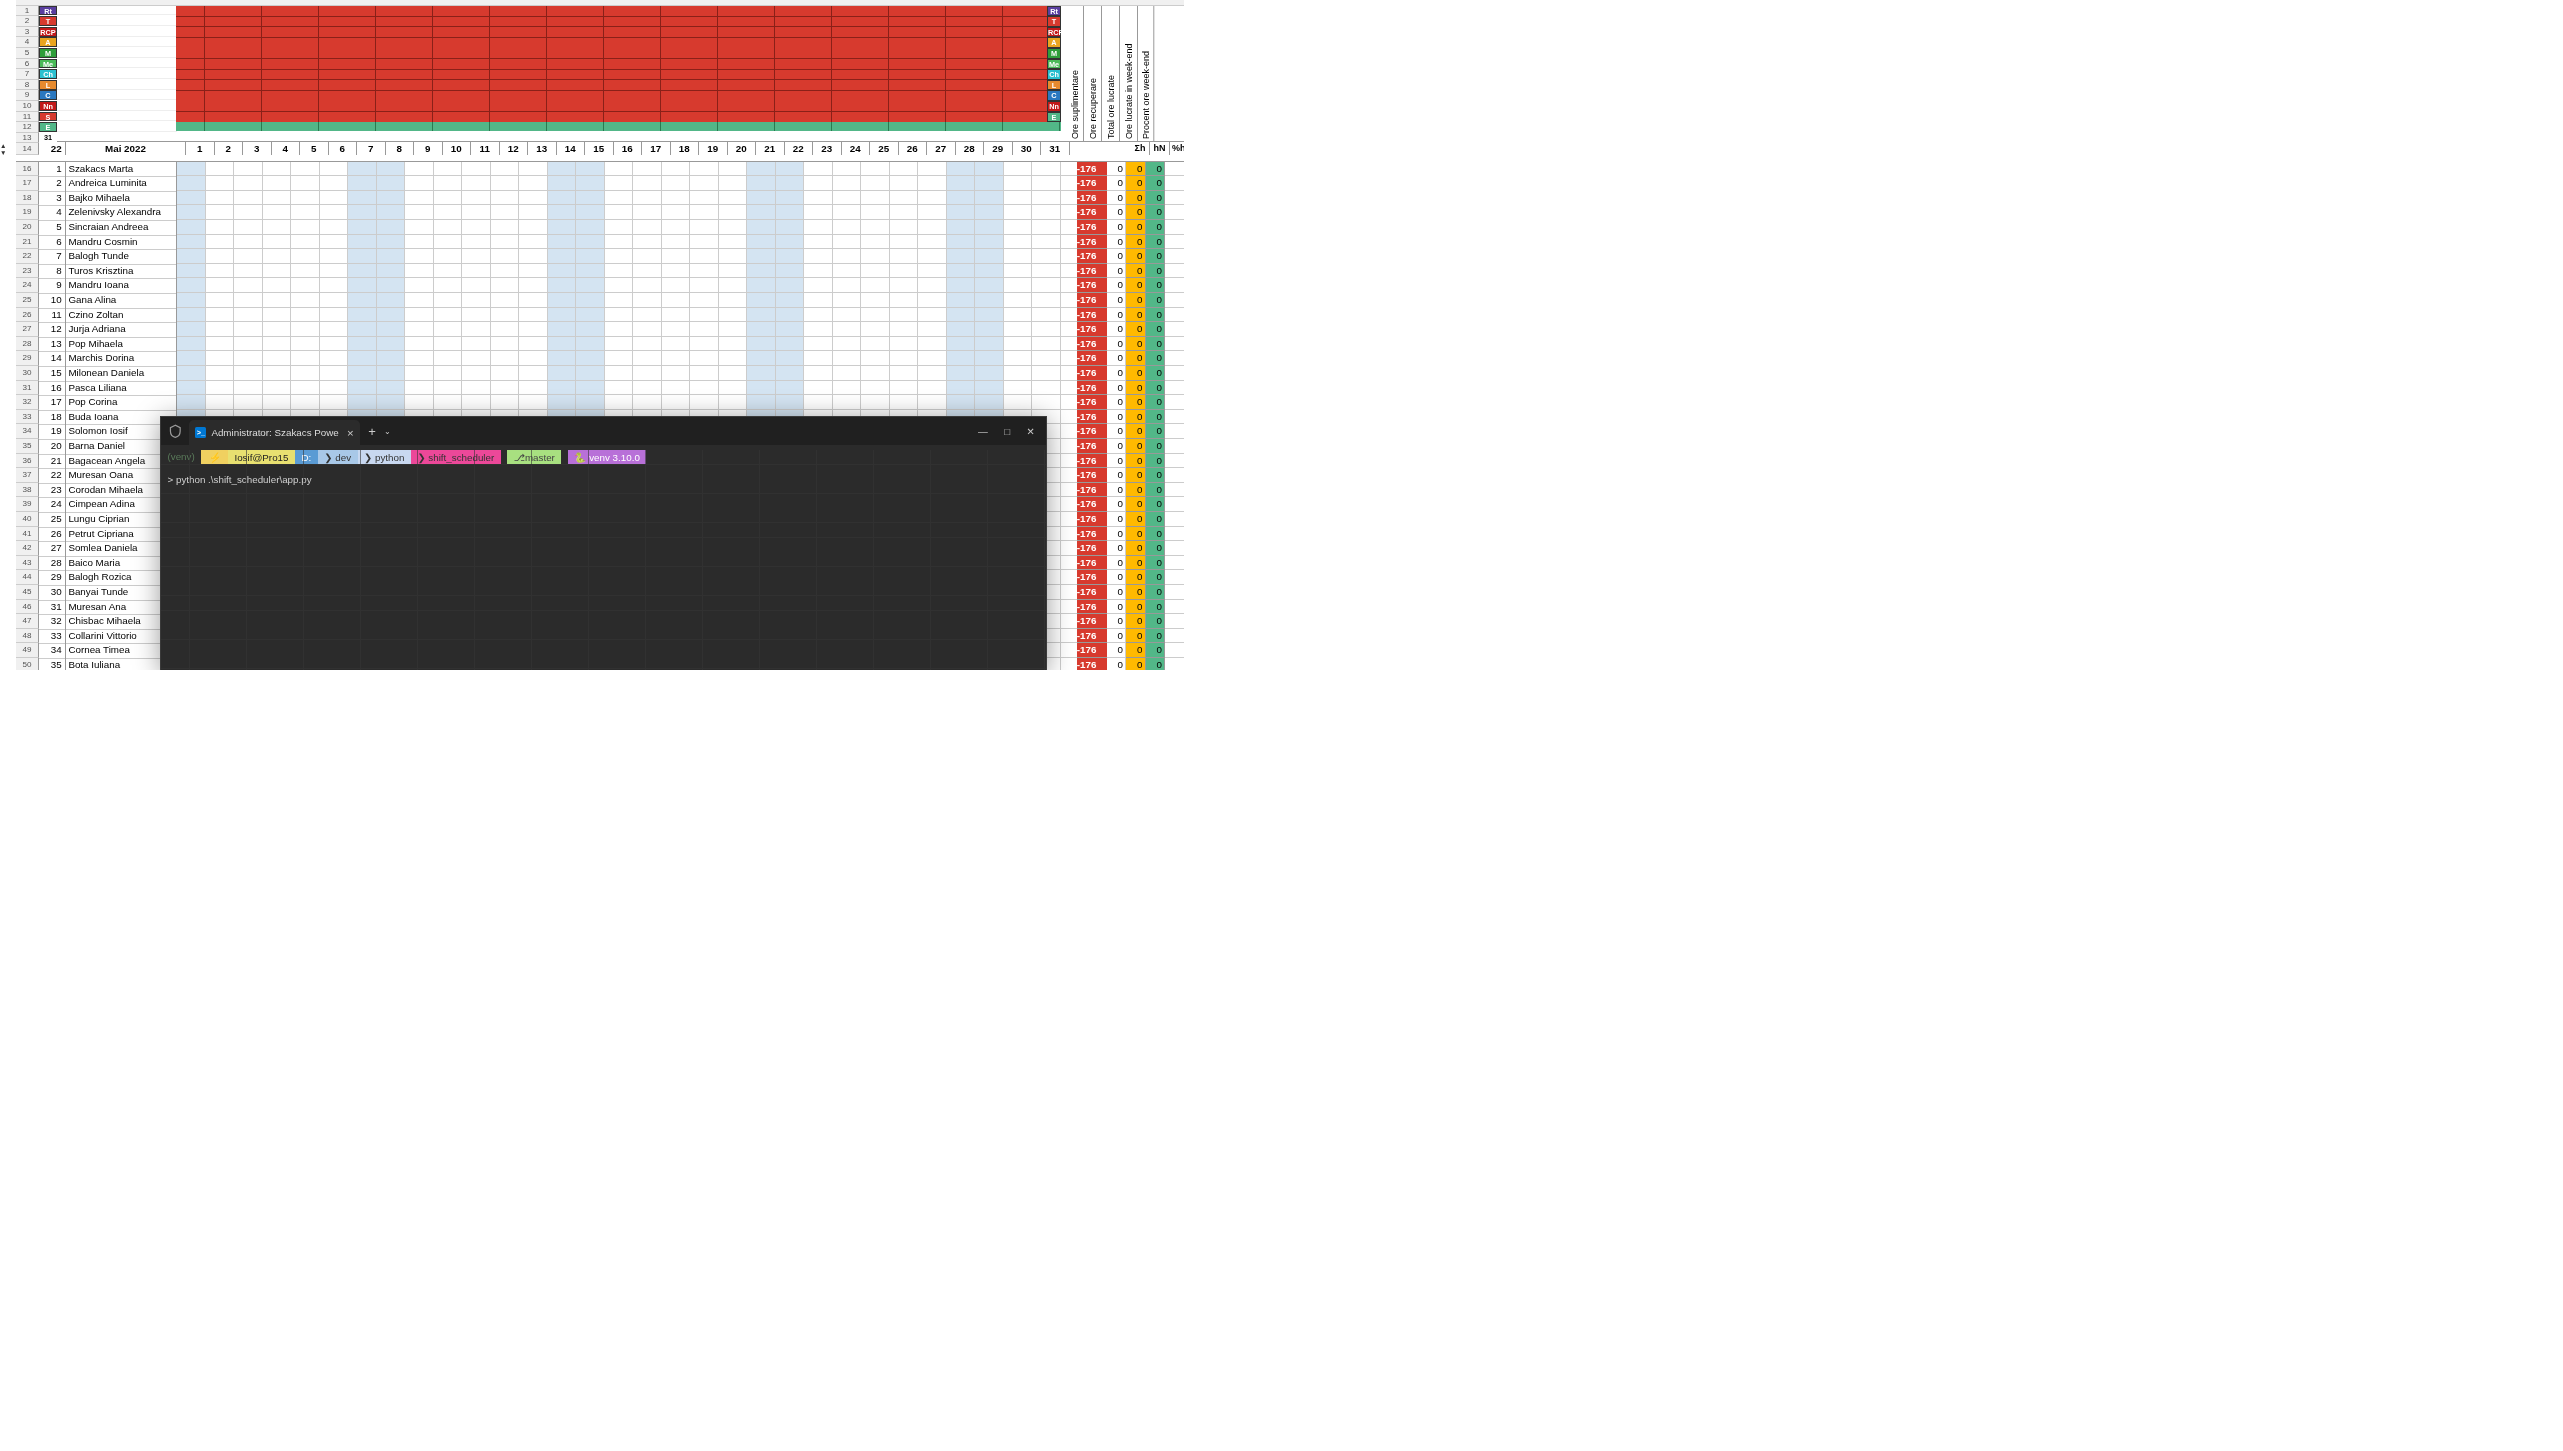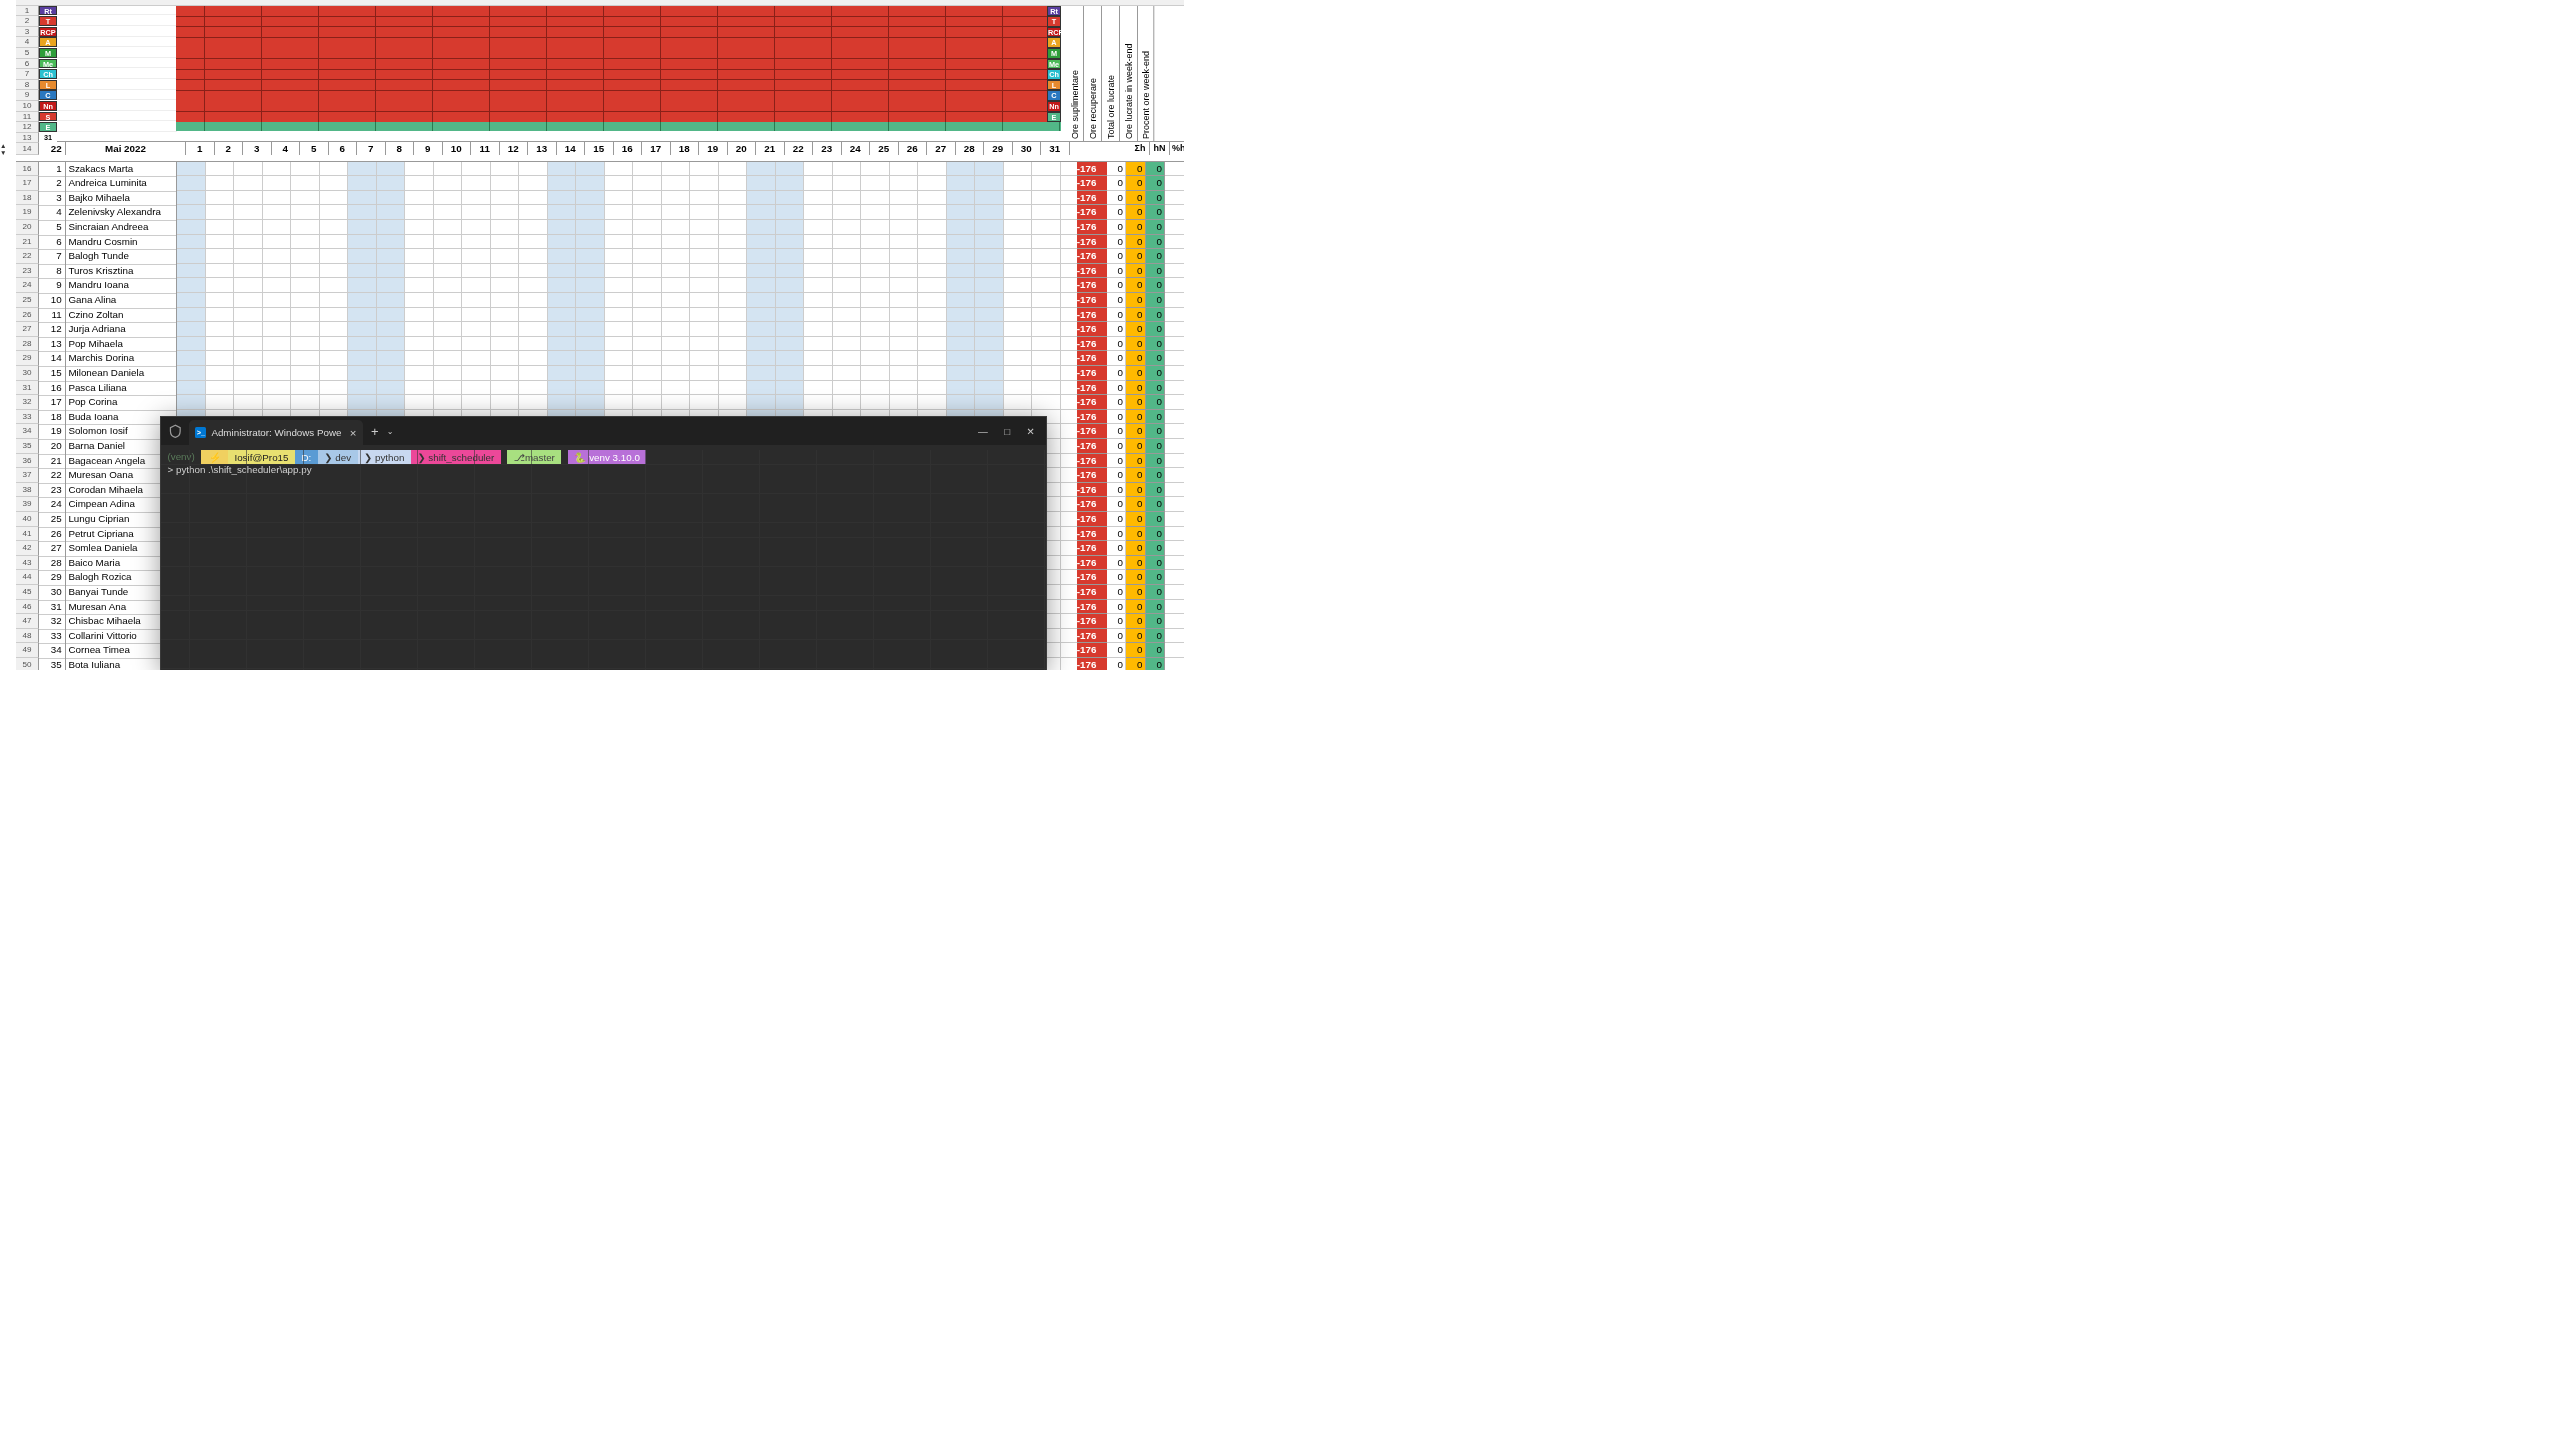--- a/index.html
+++ b/index.html
@@ -45,21 +45,21 @@
 .seg{display:inline-block;padding:0.8px 6.5px;height:14.6px;line-height:13px;font-size:9.8px;vertical-align:top}
 .s-venv{color:#5a7a5a}
 .s-bolt{background:#f0d060;color:#333;position:relative;padding-left:8.1px}
 .s-user{background:#e8e070;color:#222}
 .s-d{background:#5a9bd4;color:#fff}
 .s-dev{background:#a8c8e8;color:#333}
 .s-py{background:#c8d8f0;color:#333}
 .s-sh{background:#ec4899;color:#333}
 .s-master{background:#a8e080;color:#444}
 .s-venv2{background:#b870d8;color:#fff}
-.cmd-line{color:#d0d0d0;margin-top:0}
+.cmd-line{color:#d0d0d0;margin-top:10px}
 .term-grid{position:absolute;top:33px;left:0;right:0;bottom:0;background-image:repeating-linear-gradient(to right,transparent,transparent 28px,#363636 28px,#363636 28.5px),repeating-linear-gradient(to bottom,transparent,transparent 14px,#363636 14px,#363636 14.6px);opacity:0.6;pointer-events:none}
 </style>
 </head>
 <body>
 
 <div class="sheet">
   <div id="legend-area">
       <div style="height:5.7px;background:#f0f0f0;border-bottom:0.8px solid #ccc"></div>
       <div style="position:relative;height:135px"><div style="display:inline-block;vertical-align:top;width:160px"><div class="legend-row"><span class="row-hdr">1</span><span class="legend-cell" style="background:#5a3fa0">Rt</span><span style="display:inline-block;width:120px;height:9.8px;border-bottom:0.8px solid #eee"></span></div><div class="legend-row"><span class="row-hdr">2</span><span class="legend-cell" style="background:#d73a2e">T</span><span style="display:inline-block;width:120px;height:9.8px;border-bottom:0.8px solid #eee"></span></div><div class="legend-row"><span class="row-hdr">3</span><span class="legend-cell" style="background:#c21a1a">RCP</span><span style="display:inline-block;width:120px;height:9.8px;border-bottom:0.8px solid #eee"></span></div><div class="legend-row"><span class="row-hdr">4</span><span class="legend-cell" style="background:#eaa520">A</span><span style="display:inline-block;width:120px;height:9.8px;border-bottom:0.8px solid #eee"></span></div><div class="legend-row"><span class="row-hdr">5</span><span class="legend-cell" style="background:#2e9e3a">M</span><span style="display:inline-block;width:120px;height:9.8px;border-bottom:0.8px solid #eee"></span></div><div class="legend-row"><span class="row-hdr">6</span><span class="legend-cell" style="background:#4aba58">Me</span><span style="display:inline-block;width:120px;height:9.8px;border-bottom:0.8px solid #eee"></span></div><div class="legend-row"><span class="row-hdr">7</span><span class="legend-cell" style="background:#2ac0d0">Ch</span><span style="display:inline-block;width:120px;height:9.8px;border-bottom:0.8px solid #eee"></span></div><div class="legend-row"><span class="row-hdr">8</span><span class="legend-cell" style="background:#e68a2e">L</span><span style="display:inline-block;width:120px;height:9.8px;border-bottom:0.8px solid #eee"></span></div><div class="legend-row"><span class="row-hdr">9</span><span class="legend-cell" style="background:#2a78c0">C</span><span style="display:inline-block;width:120px;height:9.8px;border-bottom:0.8px solid #eee"></span></div><div class="legend-row"><span class="row-hdr">10</span><span class="legend-cell" style="background:#c21a1a">Nn</span><span style="display:inline-block;width:120px;height:9.8px;border-bottom:0.8px solid #eee"></span></div><div class="legend-row"><span class="row-hdr">11</span><span class="legend-cell" style="background:#d73a2e">S</span><span style="display:inline-block;width:120px;height:9.8px;border-bottom:0.8px solid #eee"></span></div><div class="legend-row"><span class="row-hdr">12</span><span class="legend-cell" style="background:#52b788">E</span><span style="display:inline-block;width:120px;height:9.8px;border-bottom:0.8px solid #eee"></span></div><div class="legend-row"><span class="row-hdr">13</span><span class="legend-cell" style="background:#fff;color:#000;border:none;font-weight:bold">31</span></div></div><div style="display:inline-block;vertical-align:top"><div class="red-zone"></div><br><div class="green-strip"></div></div></div>
     </div>
@@ -132,21 +132,21 @@
 
 <div class="term">
   <div class="term-tabs">
     <span class="shield">
       <svg viewBox="0 0 24 24" fill="none" stroke="currentColor" stroke-width="2">
           <path d="M12 2 L4 6 v6 c0 5 3.5 9 8 10 c4.5-1 8-5 8-10 V6 z"></path>
         </svg>
     </span>
     <div class="tab">
       <span class="tab-ico">&gt;_</span>
-      <span>Administrator: Windows Powe</span>
+      <span>Administrator: Szakacs Powe</span>
       <span class="tab-close">×</span>
     </div>
     <span class="tab-plus">+</span>
     <span class="tab-dd">⌄</span>
     <div class="win-ctrl">
       <span>―</span>
       <span>□</span>
       <span>✕</span>
     </div>
   </div>

